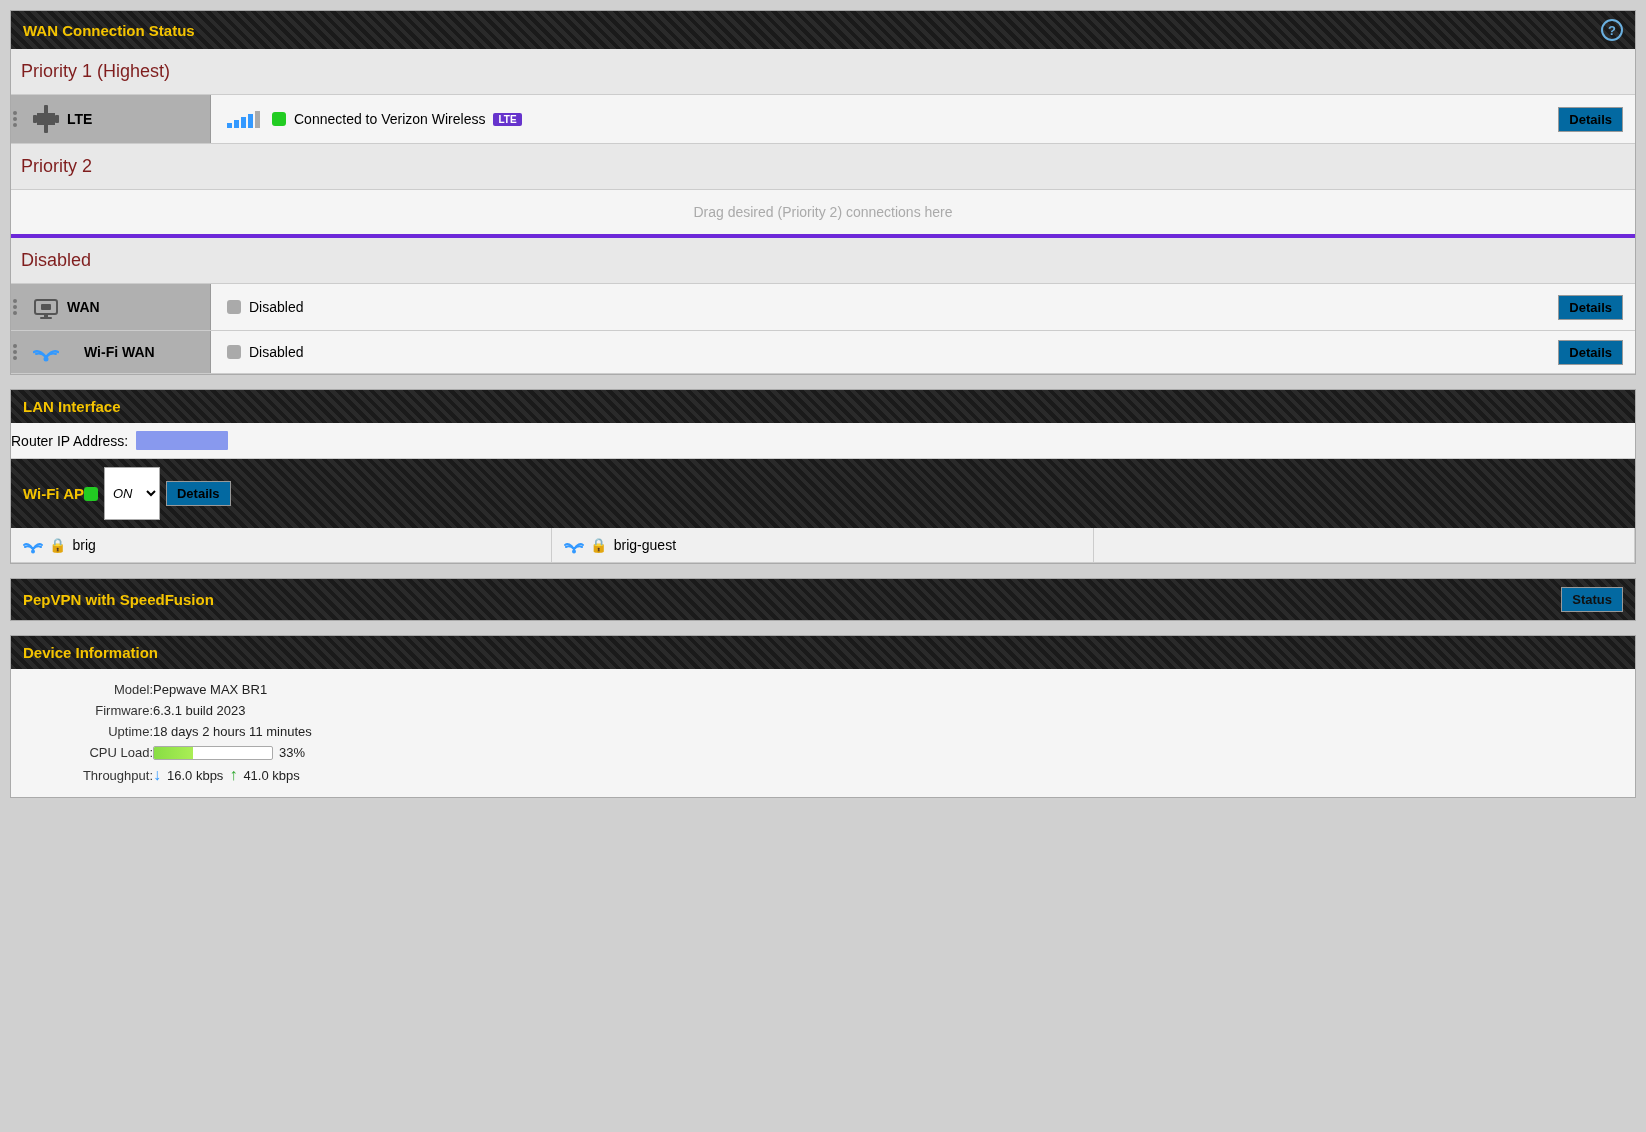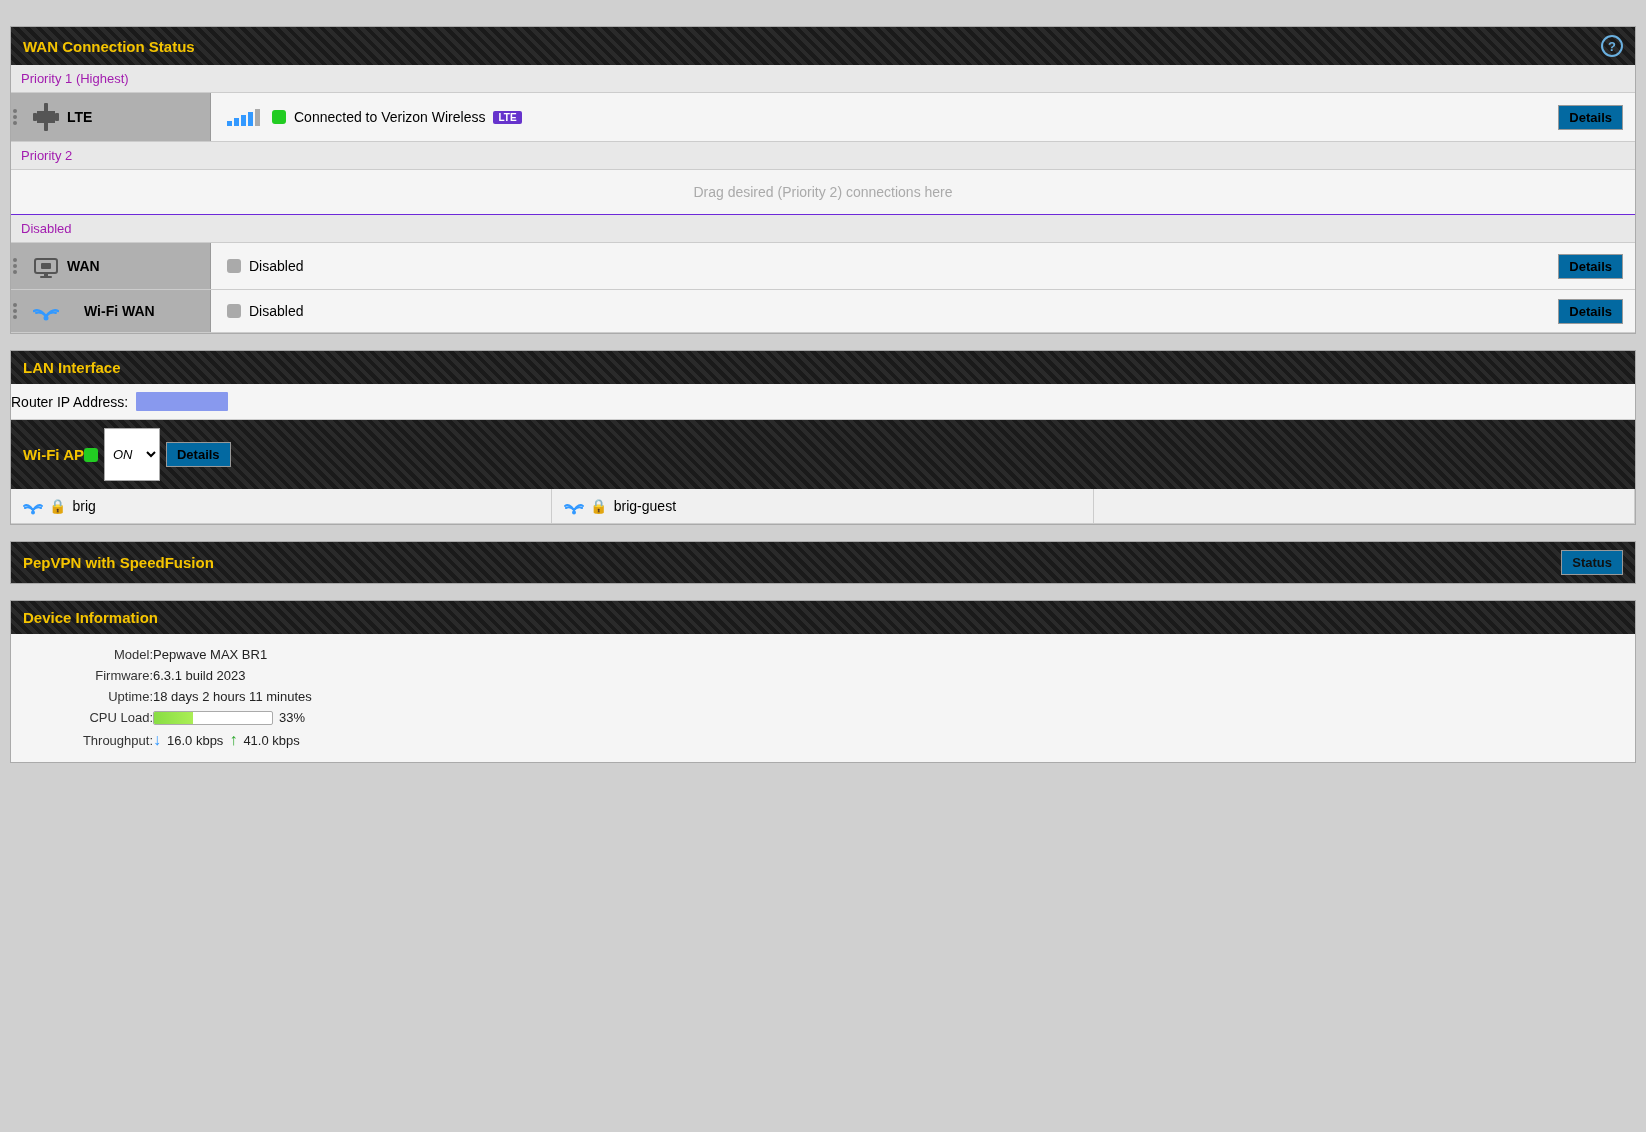--- a/index.html
+++ b/index.html
@@ -8,21 +8,20 @@
       font-size: 14px;
       background: #d0d0d0;
       padding: 10px;
     }
 
     .panel {
       background: #f0f0f0;
       border: 1px solid #aaa;
       margin-bottom: 14px;
       width: 100%;
-      margin-top: 16px;
     }
 
     .panel-header {
       background: repeating-linear-gradient(
         45deg,
         #2a2a2a,
         #2a2a2a 4px,
         #1a1a1a 4px,
         #1a1a1a 8px
       );
@@ -44,23 +43,23 @@
       display: flex;
       align-items: center;
       justify-content: center;
       font-weight: bold;
       font-size: 13px;
       cursor: pointer;
     }
 
     .section-label {
       background: #e8e8e8;
-      padding: 6px 10px;
-      font-size: 13px;
-      color: #a21caf;
+      padding: 12px 10px;
+      font-size: 18px;
+      color: #7f1d1d;
       border-bottom: 1px solid #ccc;
     }
 
     .connection-row {
       display: flex;
       align-items: center;
       border-bottom: 1px solid #ccc;
       background: #f5f5f5;
     }
 
@@ -114,21 +113,21 @@
       font-weight: bold;
       font-size: 13px;
       cursor: pointer;
     }
 
     .drag-placeholder {
       padding: 14px;
       text-align: center;
       color: #aaa;
       font-size: 14px;
-      border-bottom: 1px solid #6d28d9;
+      border-bottom: 4px solid #6d28d9;
       background: #f5f5f5;
     }
 
     .green-dot {
       width: 14px;
       height: 14px;
       border-radius: 3px;
       background: #22cc22;
       display: inline-block;
       flex-shrink: 0;

